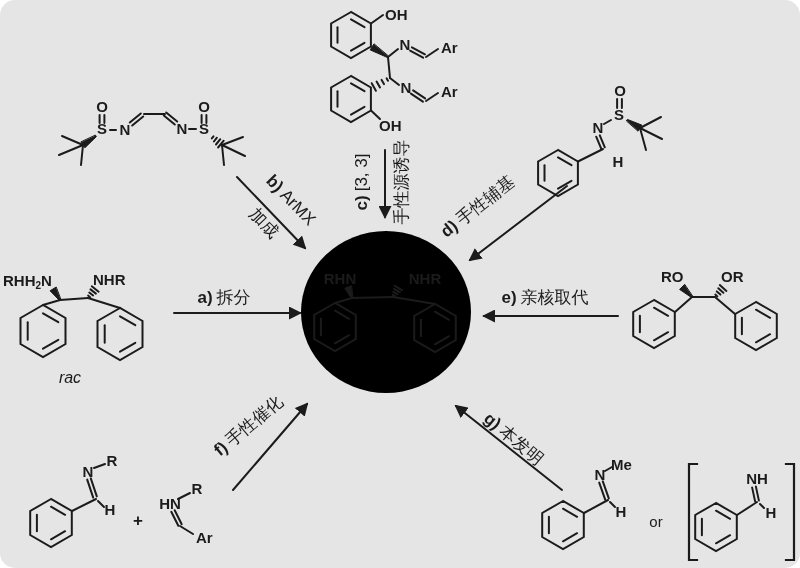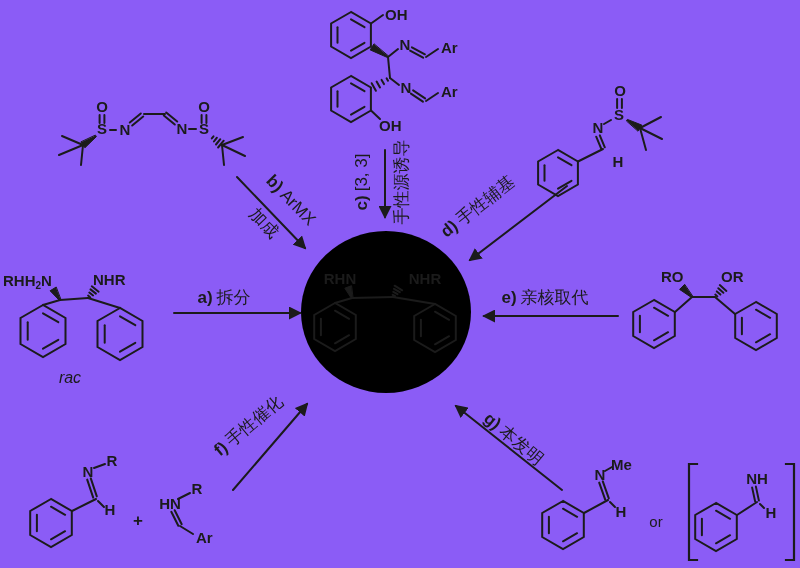--- a/index.html
+++ b/index.html
@@ -1,16 +1,16 @@
 <!DOCTYPE html>
 <html><head>
 <meta charset="utf-8">
 <style>
   html,body{margin:0;padding:0;background:#fff;}
-  .canvas{position:relative;width:800px;height:568px;background:#8b5cf6;overflow:hidden;}
+  .canvas{position:relative;width:800px;height:568px;background:#e5e5e5;overflow:hidden;border-radius:15px;}
   svg{position:absolute;left:0;top:0;}
   svg line, svg polygon, svg path{stroke:#1b1b1b;stroke-width:2;fill:none;stroke-linecap:round;}
   svg polygon.wfill{fill:#1b1b1b;stroke:#1b1b1b;stroke-width:1;}
   svg .ah{fill:#1b1b1b;stroke:none;}
   svg path.bracket{stroke-width:2.2;stroke-linecap:square;}
   text{fill:#1b1b1b;stroke:none;font-family:"Liberation Sans","DejaVu Sans",sans-serif;}
   text.atom{font-size:15px;font-weight:bold;}
   text.route{font-size:17px;}
   text.route tspan.key{font-weight:bold;}
   text.rac{font-size:16px;font-style:italic;font-weight:normal;}

